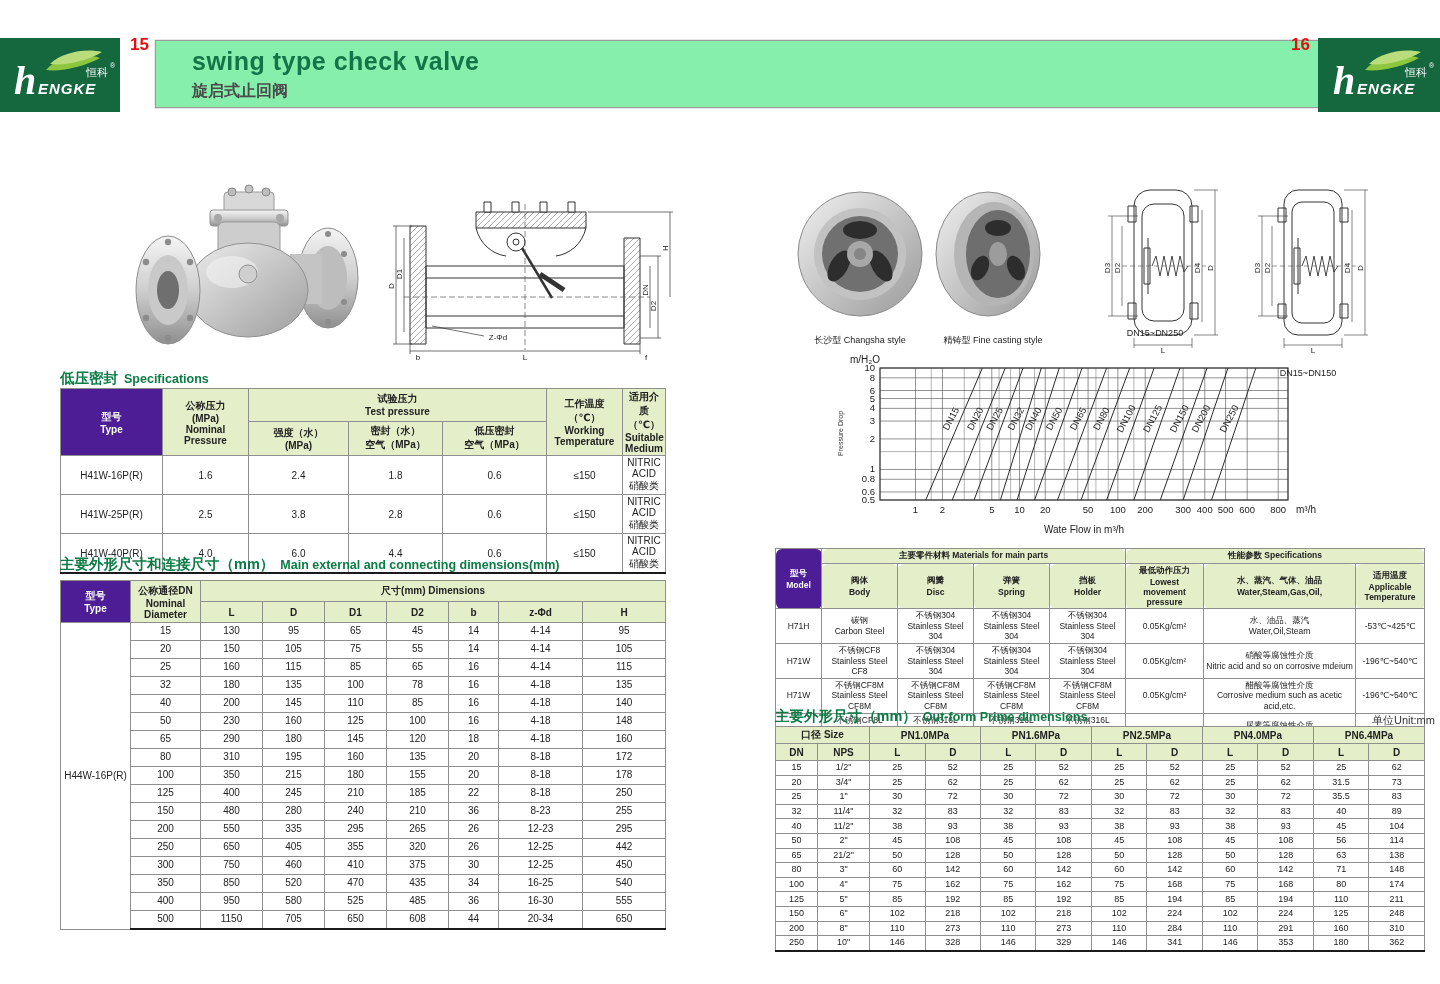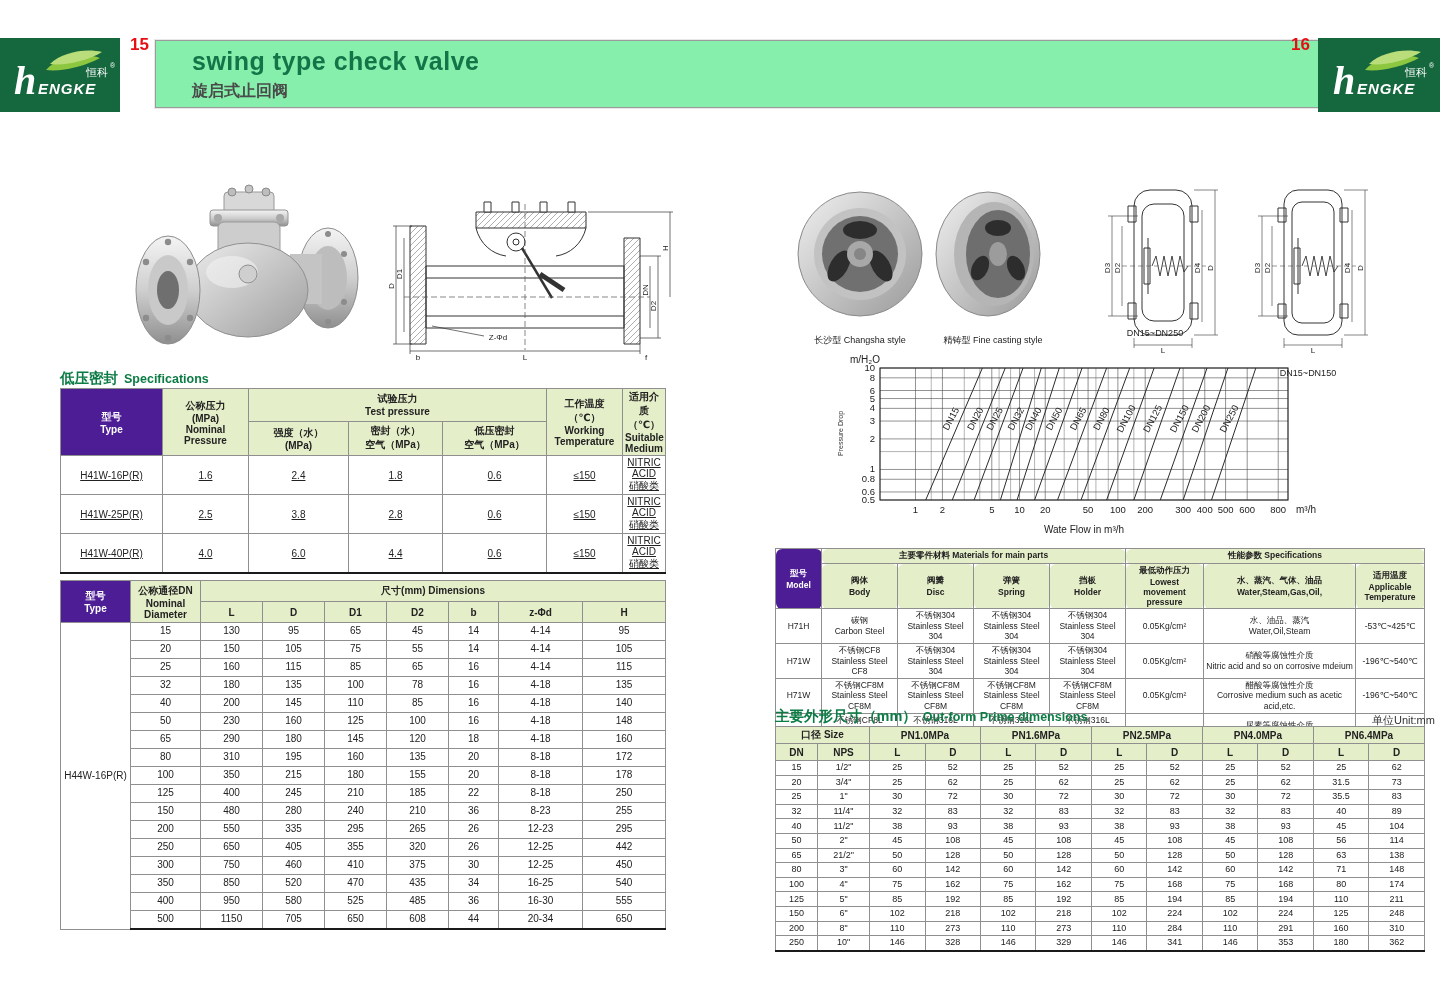--- a/index.html
+++ b/index.html
@@ -22,21 +22,21 @@
   .unit-note{position:absolute;font-size:11px;color:#333;}
   
   .tbl{position:absolute;border-collapse:collapse;table-layout:fixed;background:#fff;border:1px solid #666;}
   .tbl th,.tbl td{border:1px solid #8f8f8f;text-align:center;vertical-align:middle;
                   white-space:pre-line;padding:1px 2px;color:#222;}
   .tbl th{background:#e4eec9;font-weight:bold;}
   .tbl th.dark{background:#4c1d95;color:#fff;}
   .tbl tr:last-child td{border-bottom:2px solid #1a1a1a;}
   .spec-tbl{font-size:10px;}
   .spec-tbl th{height:27px;font-size:10px;}
-  .spec-tbl td{height:29px;text-decoration:underline;}
+  .spec-tbl td{height:29px;}
   .ldims-tbl{font-size:10px;}
   .ldims-tbl th{height:18px;}
   .ldims-tbl td{height:15px;line-height:1.05;}
   .mat-tbl{font-size:8.5px;}
   .mat-tbl th{font-size:8.5px;border-radius:6px;}
   .mat-tbl td{height:25px;line-height:1.25;}
   .rdims-tbl{font-size:9px;}
   .rdims-tbl th{height:14px;font-size:10px;}
   .rdims-tbl td{height:11.6px;line-height:1;}
   .caption{position:absolute;font-size:9px;color:#222;text-align:center;}
@@ -243,20 +243,23 @@
           <td>6.0</td>
           <td>4.4</td>
           <td>0.6</td>
           <td>≤150</td>
           <td>NITRIC ACID
 硝酸类</td>
         </tr>
       </tbody>
   </table>
 
+  <div class="sec-title" style="left:60px;top:555px;">
+    <span class="zh">主要外形尺寸和连接尺寸（mm）</span><span class="en">Main external and connecting dimensions(mm)</span>
+  </div>
 
   <table class="tbl ldims-tbl" style="left:60px;top:580px;width:606px;">
     <colgroup>
         <col style="width:70px">
         <col style="width:70px">
         <col style="width:62px">
         <col style="width:62px">
         <col style="width:62px">
         <col style="width:62px">
         <col style="width:50px">

